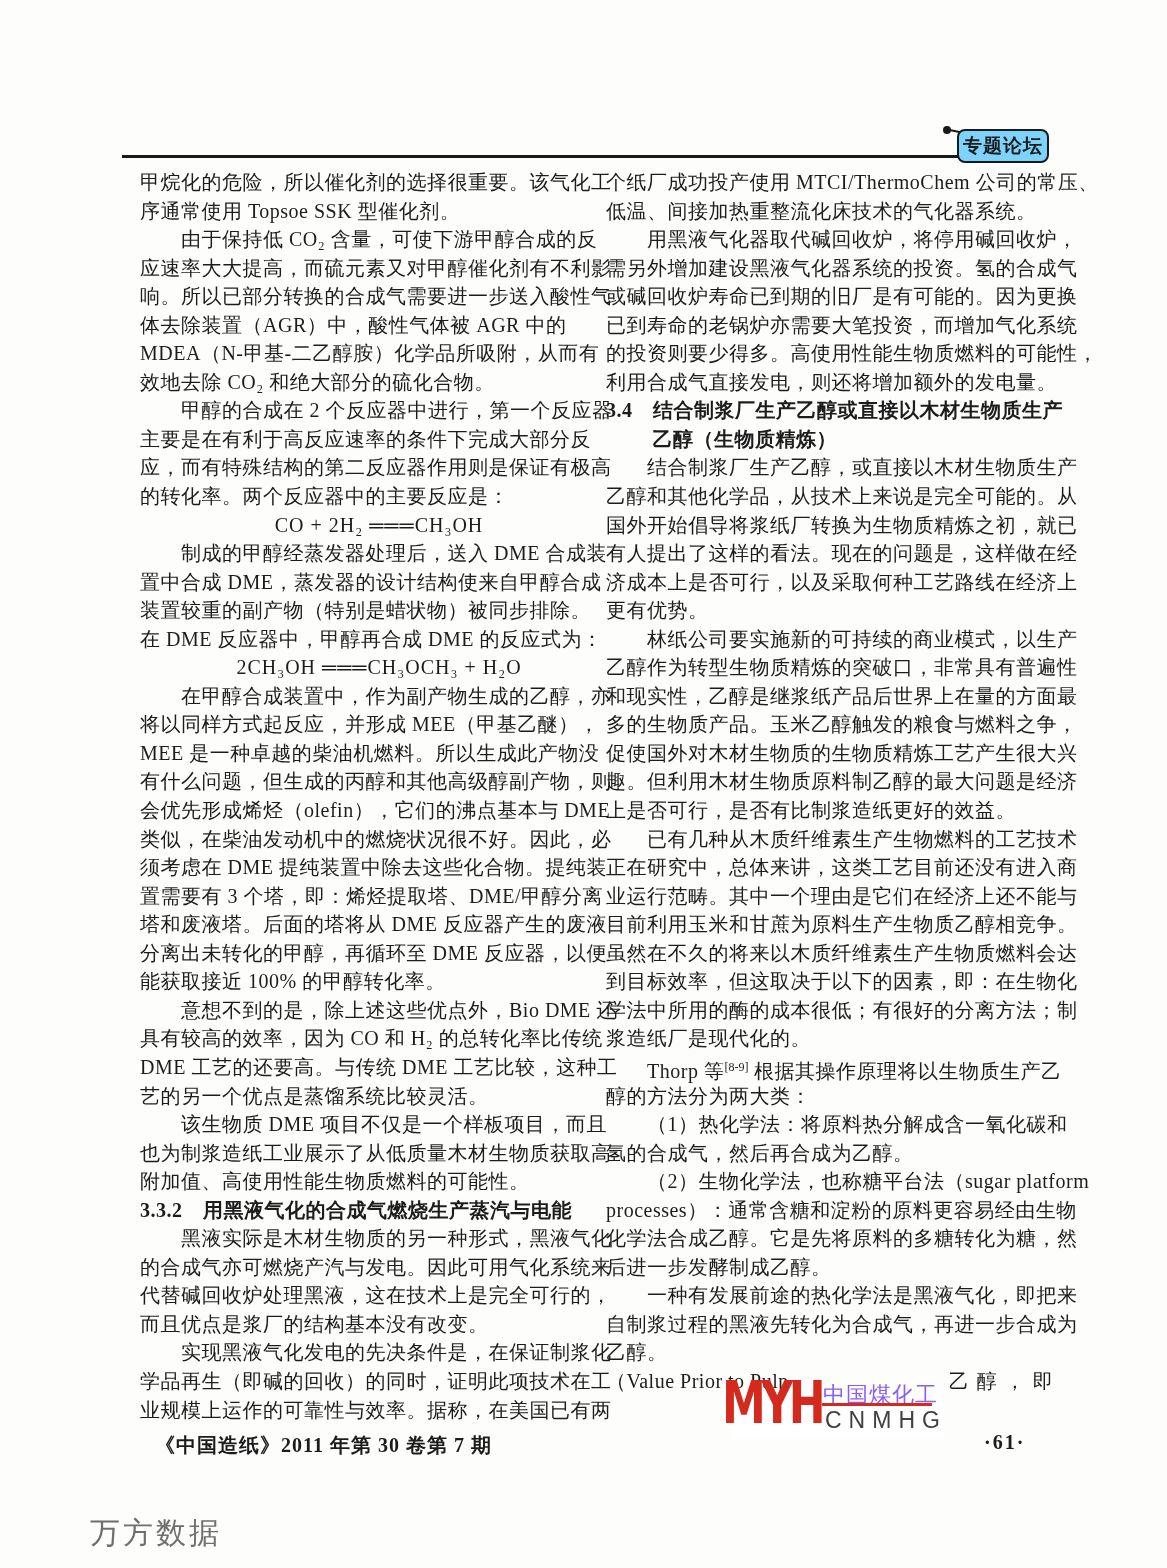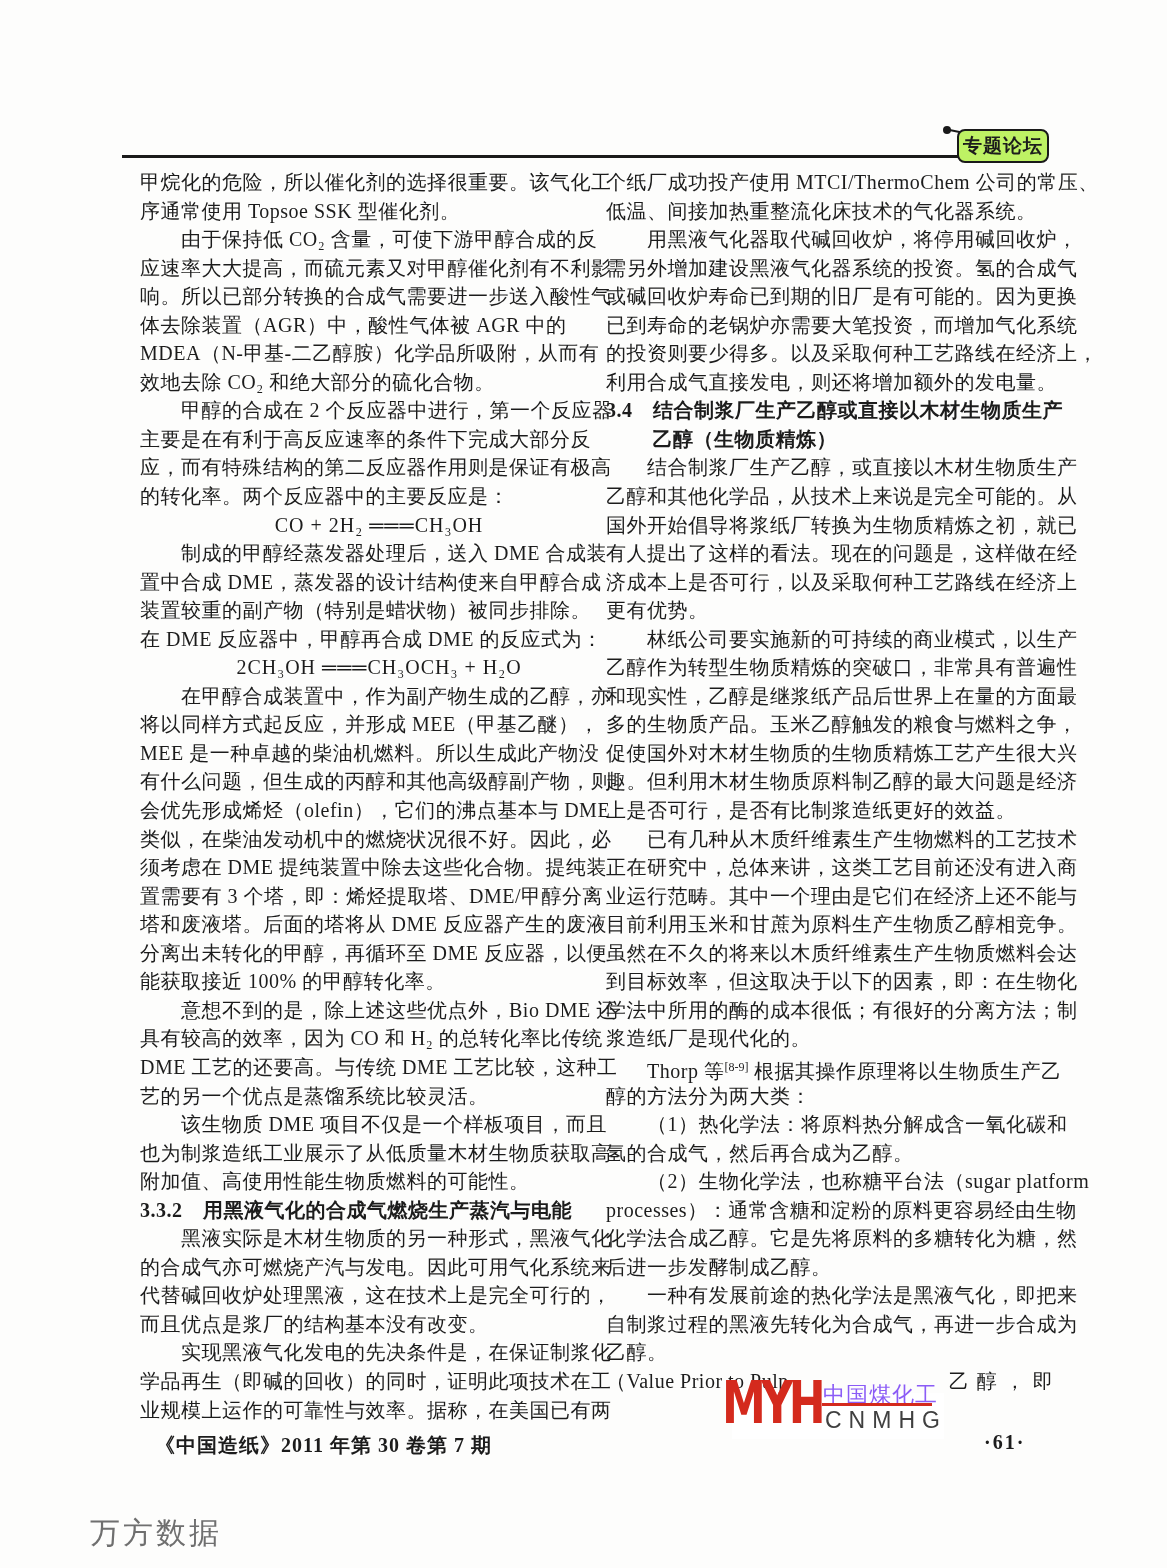--- a/index.html
+++ b/index.html
@@ -5,21 +5,21 @@
   html,body{margin:0;padding:0;}
   body{
     width:1167px;height:1568px;position:relative;background:#fdfdfc;
     font-family:"Liberation Serif","DejaVu Serif",serif;color:#1c1c1c;
     overflow:hidden;
   }
   .page{position:absolute;inset:0;}
   .header-rule{position:absolute;left:122px;top:155px;width:920px;height:2.5px;background:#1a1a1a;}
   .badge{
     position:absolute;left:957px;top:129px;width:88px;height:30px;
-    border:2px solid #1a1a1a;border-radius:8px;background:#bef264;
+    border:2px solid #1a1a1a;border-radius:8px;background:#7dd3fc;
     display:flex;align-items:center;justify-content:center;
     font-size:19px;font-weight:600;letter-spacing:1px;z-index:3;
   }
   .badge-dot{position:absolute;left:943px;top:126px;width:8px;height:8px;border-radius:50%;background:#1a1a1a;z-index:3;}
   .badge-tail{position:absolute;left:947px;top:130px;width:15px;height:2px;background:#1a1a1a;transform:rotate(12deg);z-index:3;}
 
   .col{position:absolute;top:168px;}
   .col-left{left:140px;width:436px;}
   .col-right{left:606px;width:445px;}
   .line{height:28.55px;line-height:28.55px;font-size:20px;white-space:pre;letter-spacing:0.5px;}
@@ -101,21 +101,21 @@
       <div class="line">学品再生（即碱的回收）的同时，证明此项技术在工</div>
       <div class="line">业规模上运作的可靠性与效率。据称，在美国已有两</div>
     </div>
   <div class="col col-right" id="col-right">
       <div class="line">个纸厂成功投产使用 MTCI/ThermoChem 公司的常压、</div>
       <div class="line">低温、间接加热重整流化床技术的气化器系统。</div>
       <div class="line">　　用黑液气化器取代碱回收炉，将停用碱回收炉，</div>
       <div class="line">需另外增加建设黑液气化器系统的投资。氢的合成气</div>
       <div class="line">或碱回收炉寿命已到期的旧厂是有可能的。因为更换</div>
       <div class="line">已到寿命的老锅炉亦需要大笔投资，而增加气化系统</div>
-      <div class="line">的投资则要少得多。以及采取何种工艺路线在经济上，</div>
+      <div class="line">的投资则要少得多。高使用性能生物质燃料的可能性，</div>
       <div class="line">利用合成气直接发电，则还将增加额外的发电量。</div>
       <div class="line bold">3.4　结合制浆厂生产乙醇或直接以木材生物质生产</div>
       <div class="line bold">　　 乙醇（生物质精炼）</div>
       <div class="line">　　结合制浆厂生产乙醇，或直接以木材生物质生产</div>
       <div class="line">乙醇和其他化学品，从技术上来说是完全可能的。从</div>
       <div class="line">国外开始倡导将浆纸厂转换为生物质精炼之初，就已</div>
       <div class="line">有人提出了这样的看法。现在的问题是，这样做在经</div>
       <div class="line">济成本上是否可行，以及采取何种工艺路线在经济上</div>
       <div class="line">更有优势。</div>
       <div class="line">　　林纸公司要实施新的可持续的商业模式，以生产</div>

